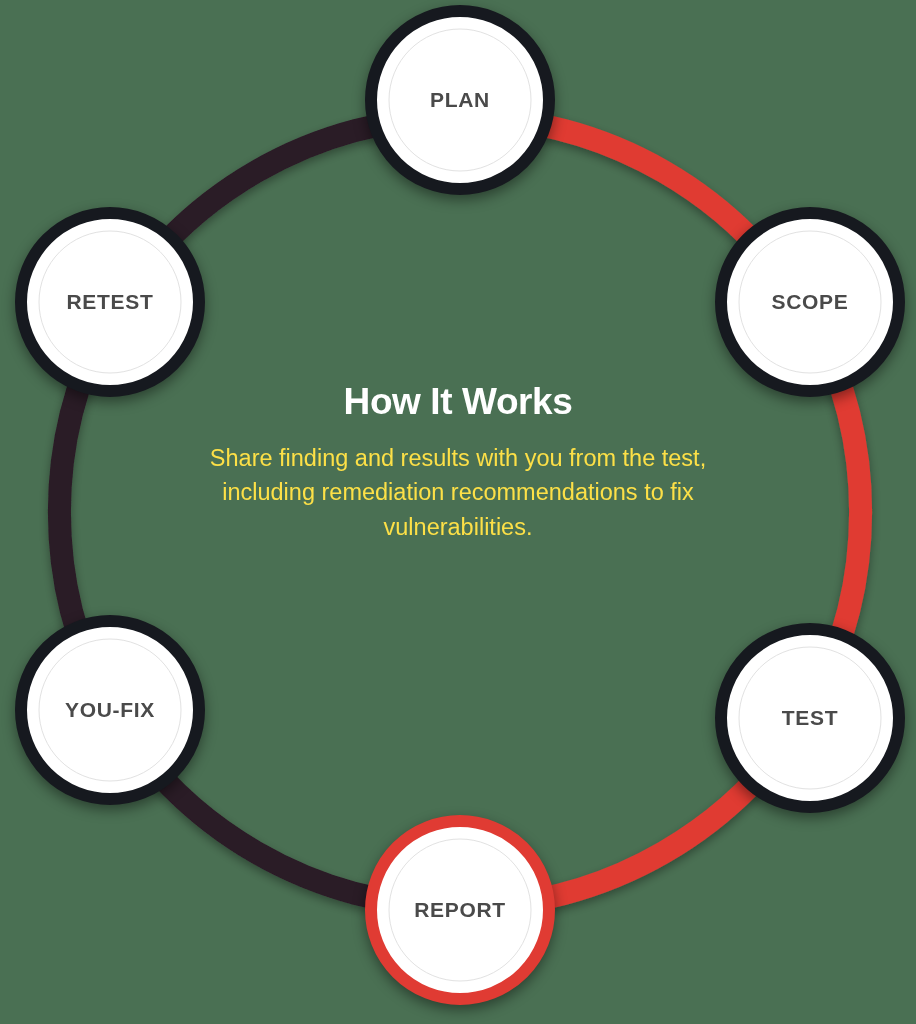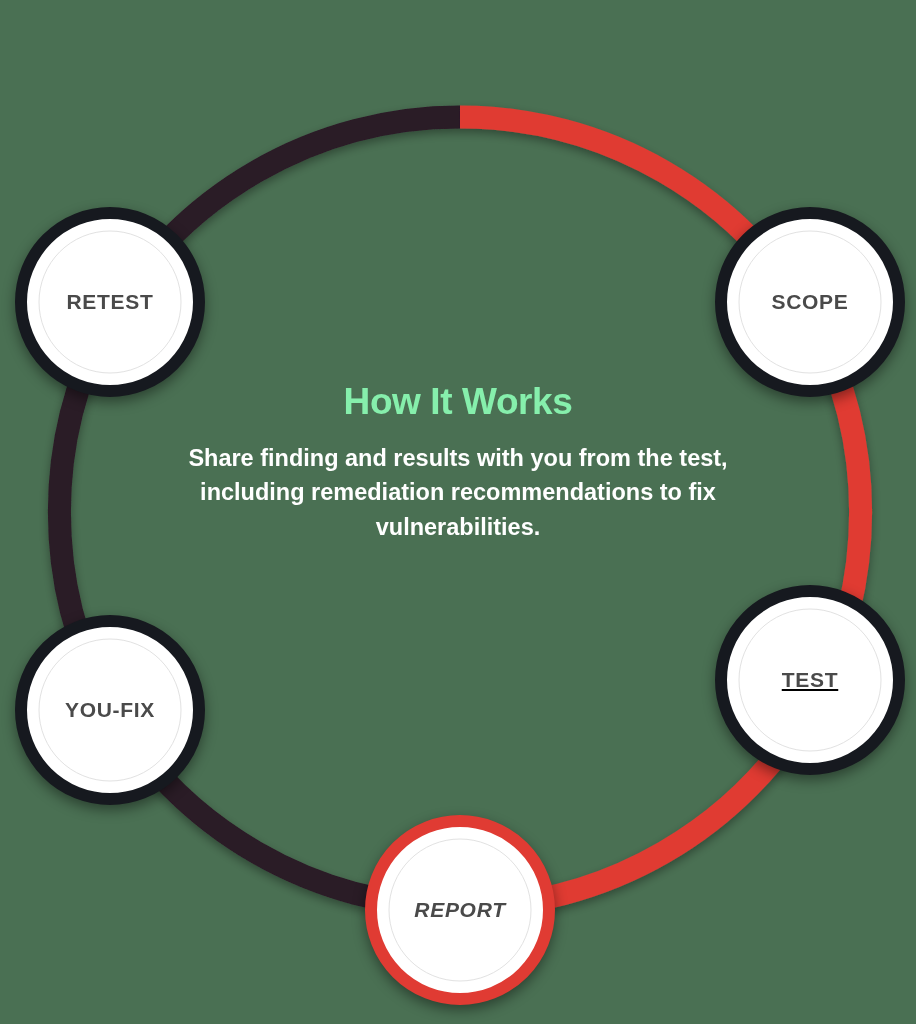--- a/index.html
+++ b/index.html
@@ -38,28 +38,28 @@
     left: 50%;
     top: 382px;
     transform: translateX(-50%);
     width: 580px;
     text-align: center;
   }
   .center-title {
     font-size: 37px;
     font-weight: bold;
     letter-spacing: -0.4px;
-    color: #86efac;
+    color: #ffffff;
     line-height: 1.1;
     margin: 0 0 18px 0;
   }
   .center-desc {
     font-size: 23.5px;
-    font-weight: bold;
-    color: #ffffff;
+    font-weight: normal;
+    color: #fde047;
     line-height: 1.48;
     margin: 0;
     padding: 0 14px;
   }
 
   
   .node {
     position: absolute;
     width: 190px;
     height: 190px;
@@ -94,22 +94,22 @@
     font-size: 21px;
     font-weight: bold;
     letter-spacing: 0.7px;
     color: #4a4a4a;
     white-space: nowrap;
   }
 
   
   #node-plan    { left: 460px; top: 100px; }
   #node-scope   { left: 810px; top: 302px; align-items: center; }
-  #node-test    { left: 810px; top: 680px; text-decoration: underline; }
-  #node-report  { left: 460px; top: 910px; font-style: italic; }
+  #node-test    { left: 810px; top: 718px; }
+  #node-report  { left: 460px; top: 910px; }
   #node-youfix  { left: 110px; top: 710px; }
   #node-retest  { left: 110px; top: 302px; }
 </style>
 </head>
 <body>
 
 <div id="diagram-root">
 
   <svg class="ring-layer" viewBox="0 0 916 1024" width="916" height="1024" aria-hidden="true">
     <defs>
@@ -130,20 +130,24 @@
                A 407 407 0 0 1 813 703
                A 407 407 0 0 1 460 907" fill="none" stroke="#e03b33" stroke-width="23" stroke-linecap="butt"></path>
     </g>
   </svg>
 
   <div class="center-block">
     <h1 class="center-title">How It Works</h1>
     <p class="center-desc">Share finding and results with you from the test, including remediation recommendations to fix vulnerabilities.</p>
   </div>
 
+  <div class="node" id="node-plan">
+    <span class="inner-ring"></span>
+    <span class="node-label">PLAN</span>
+  </div>
 
   <div class="node" id="node-scope">
     <span class="inner-ring"></span>
     <span class="node-label">SCOPE</span>
   </div>
 
   <div class="node" id="node-test">
     <span class="inner-ring"></span>
     <span class="node-label">TEST</span>
   </div>

